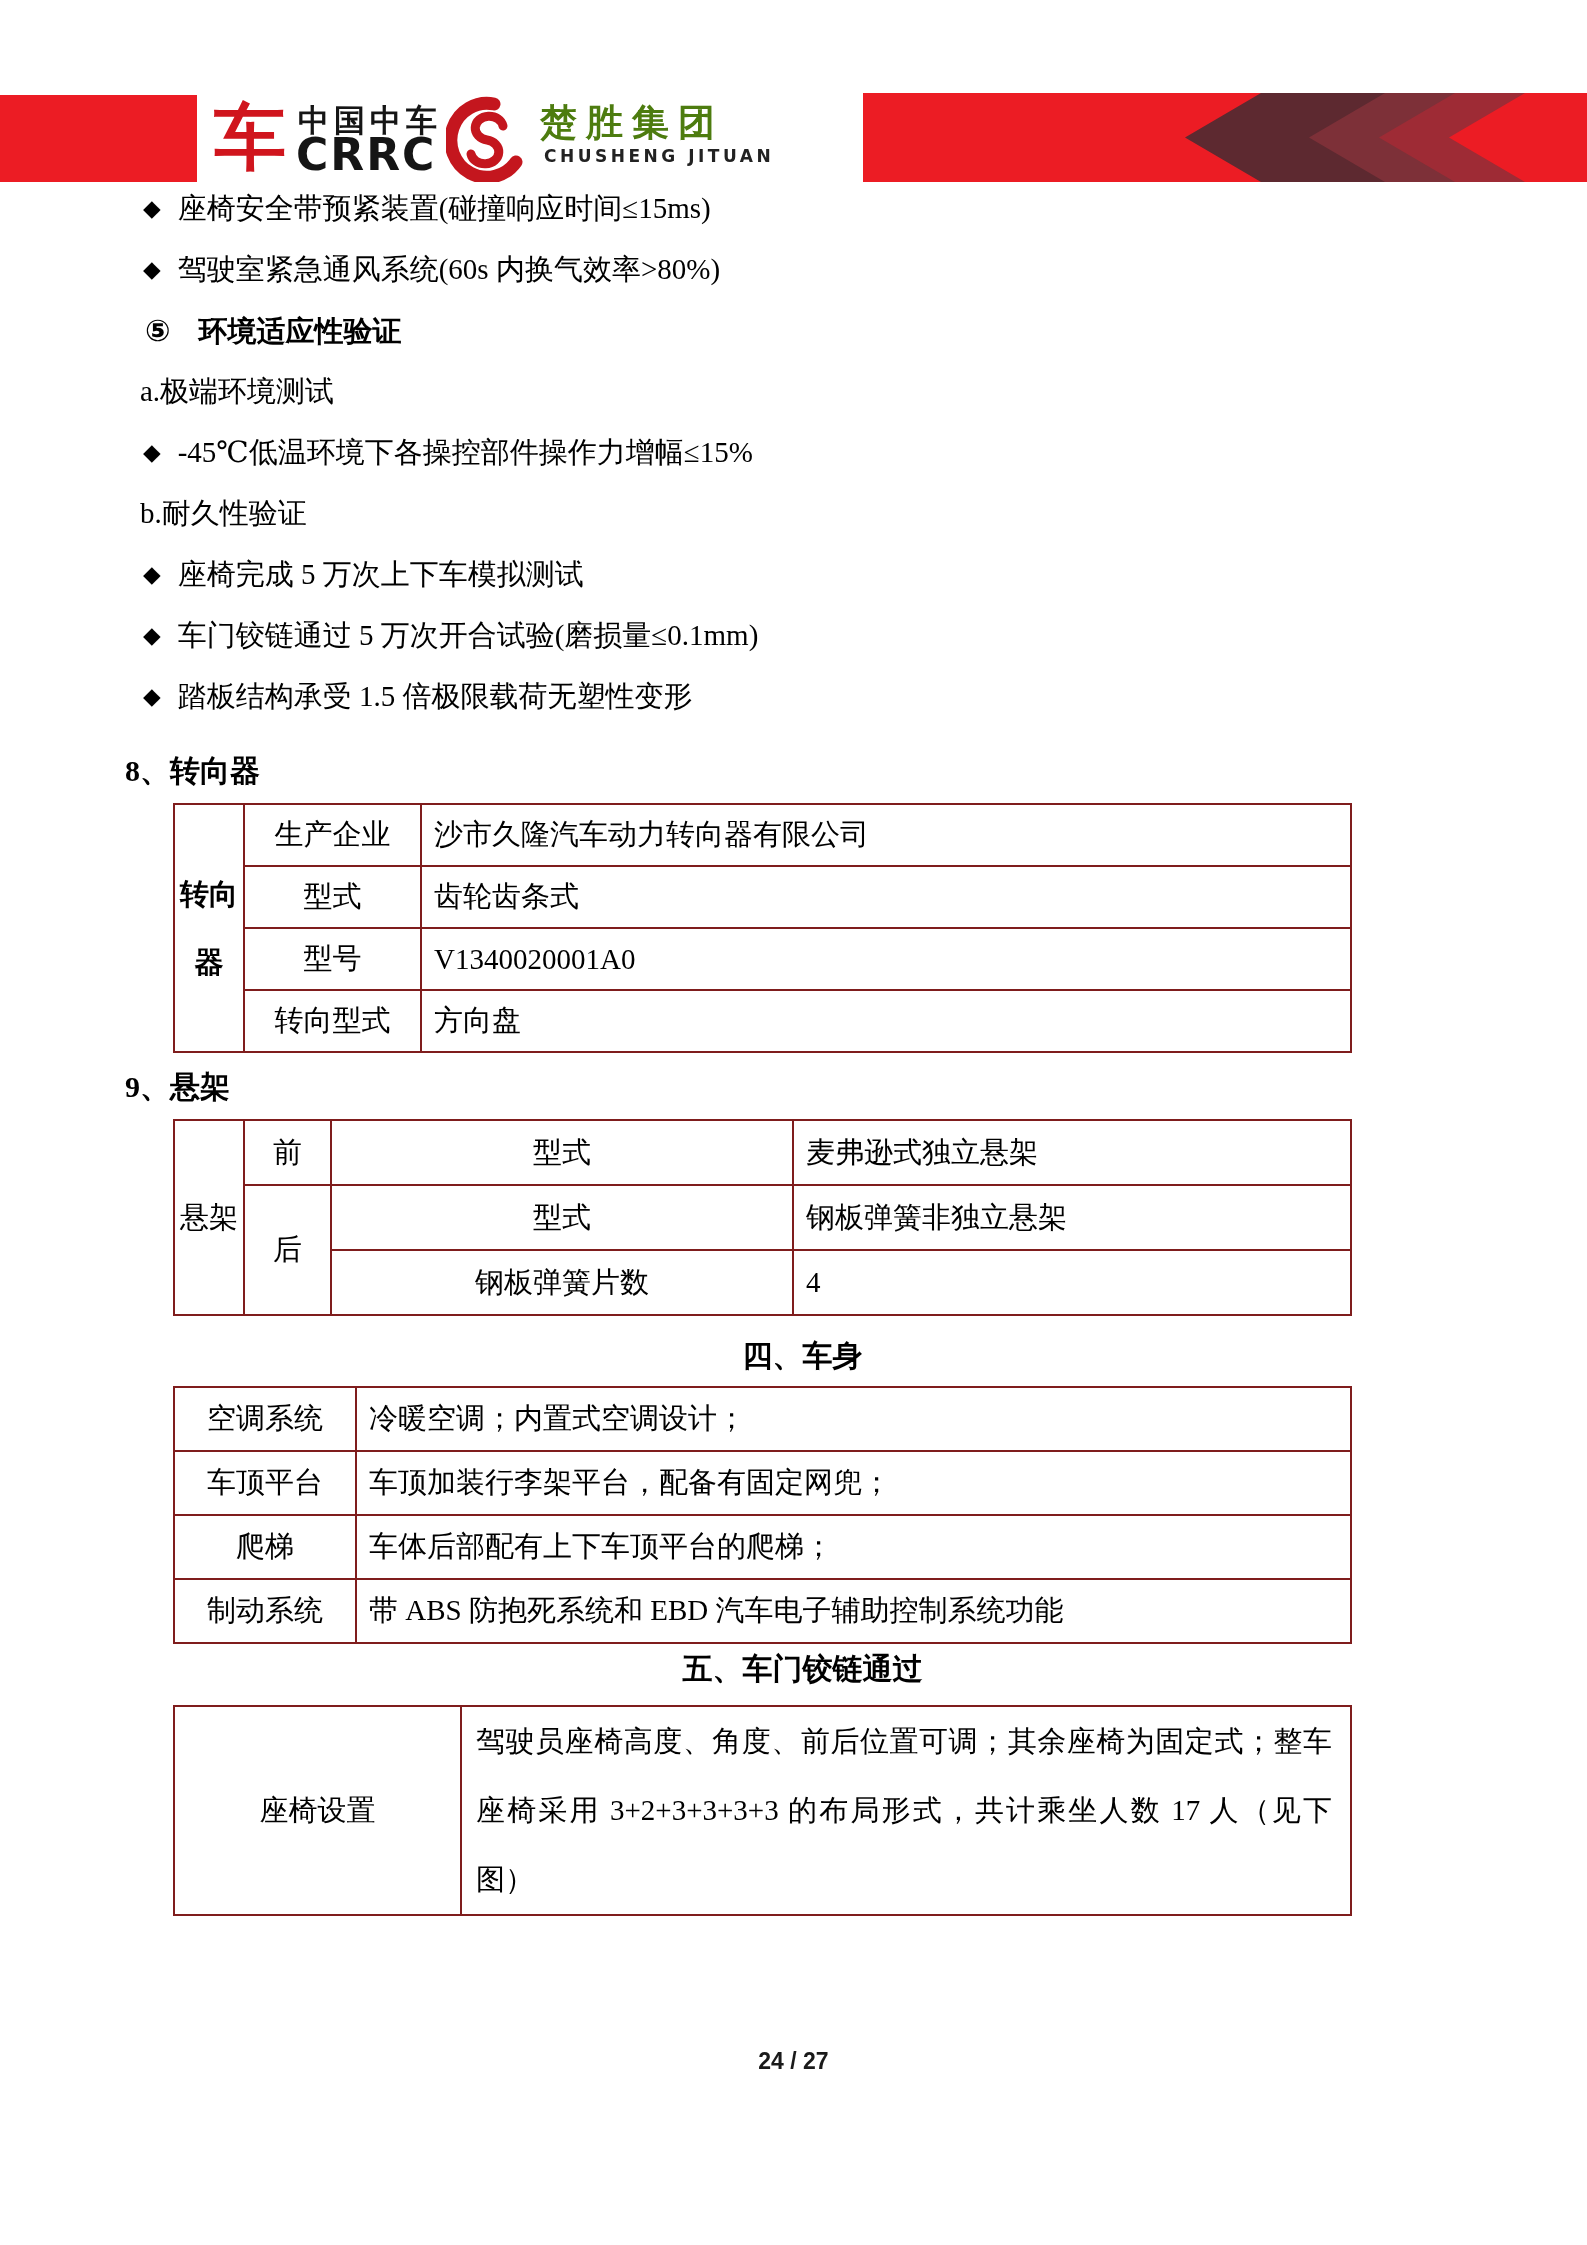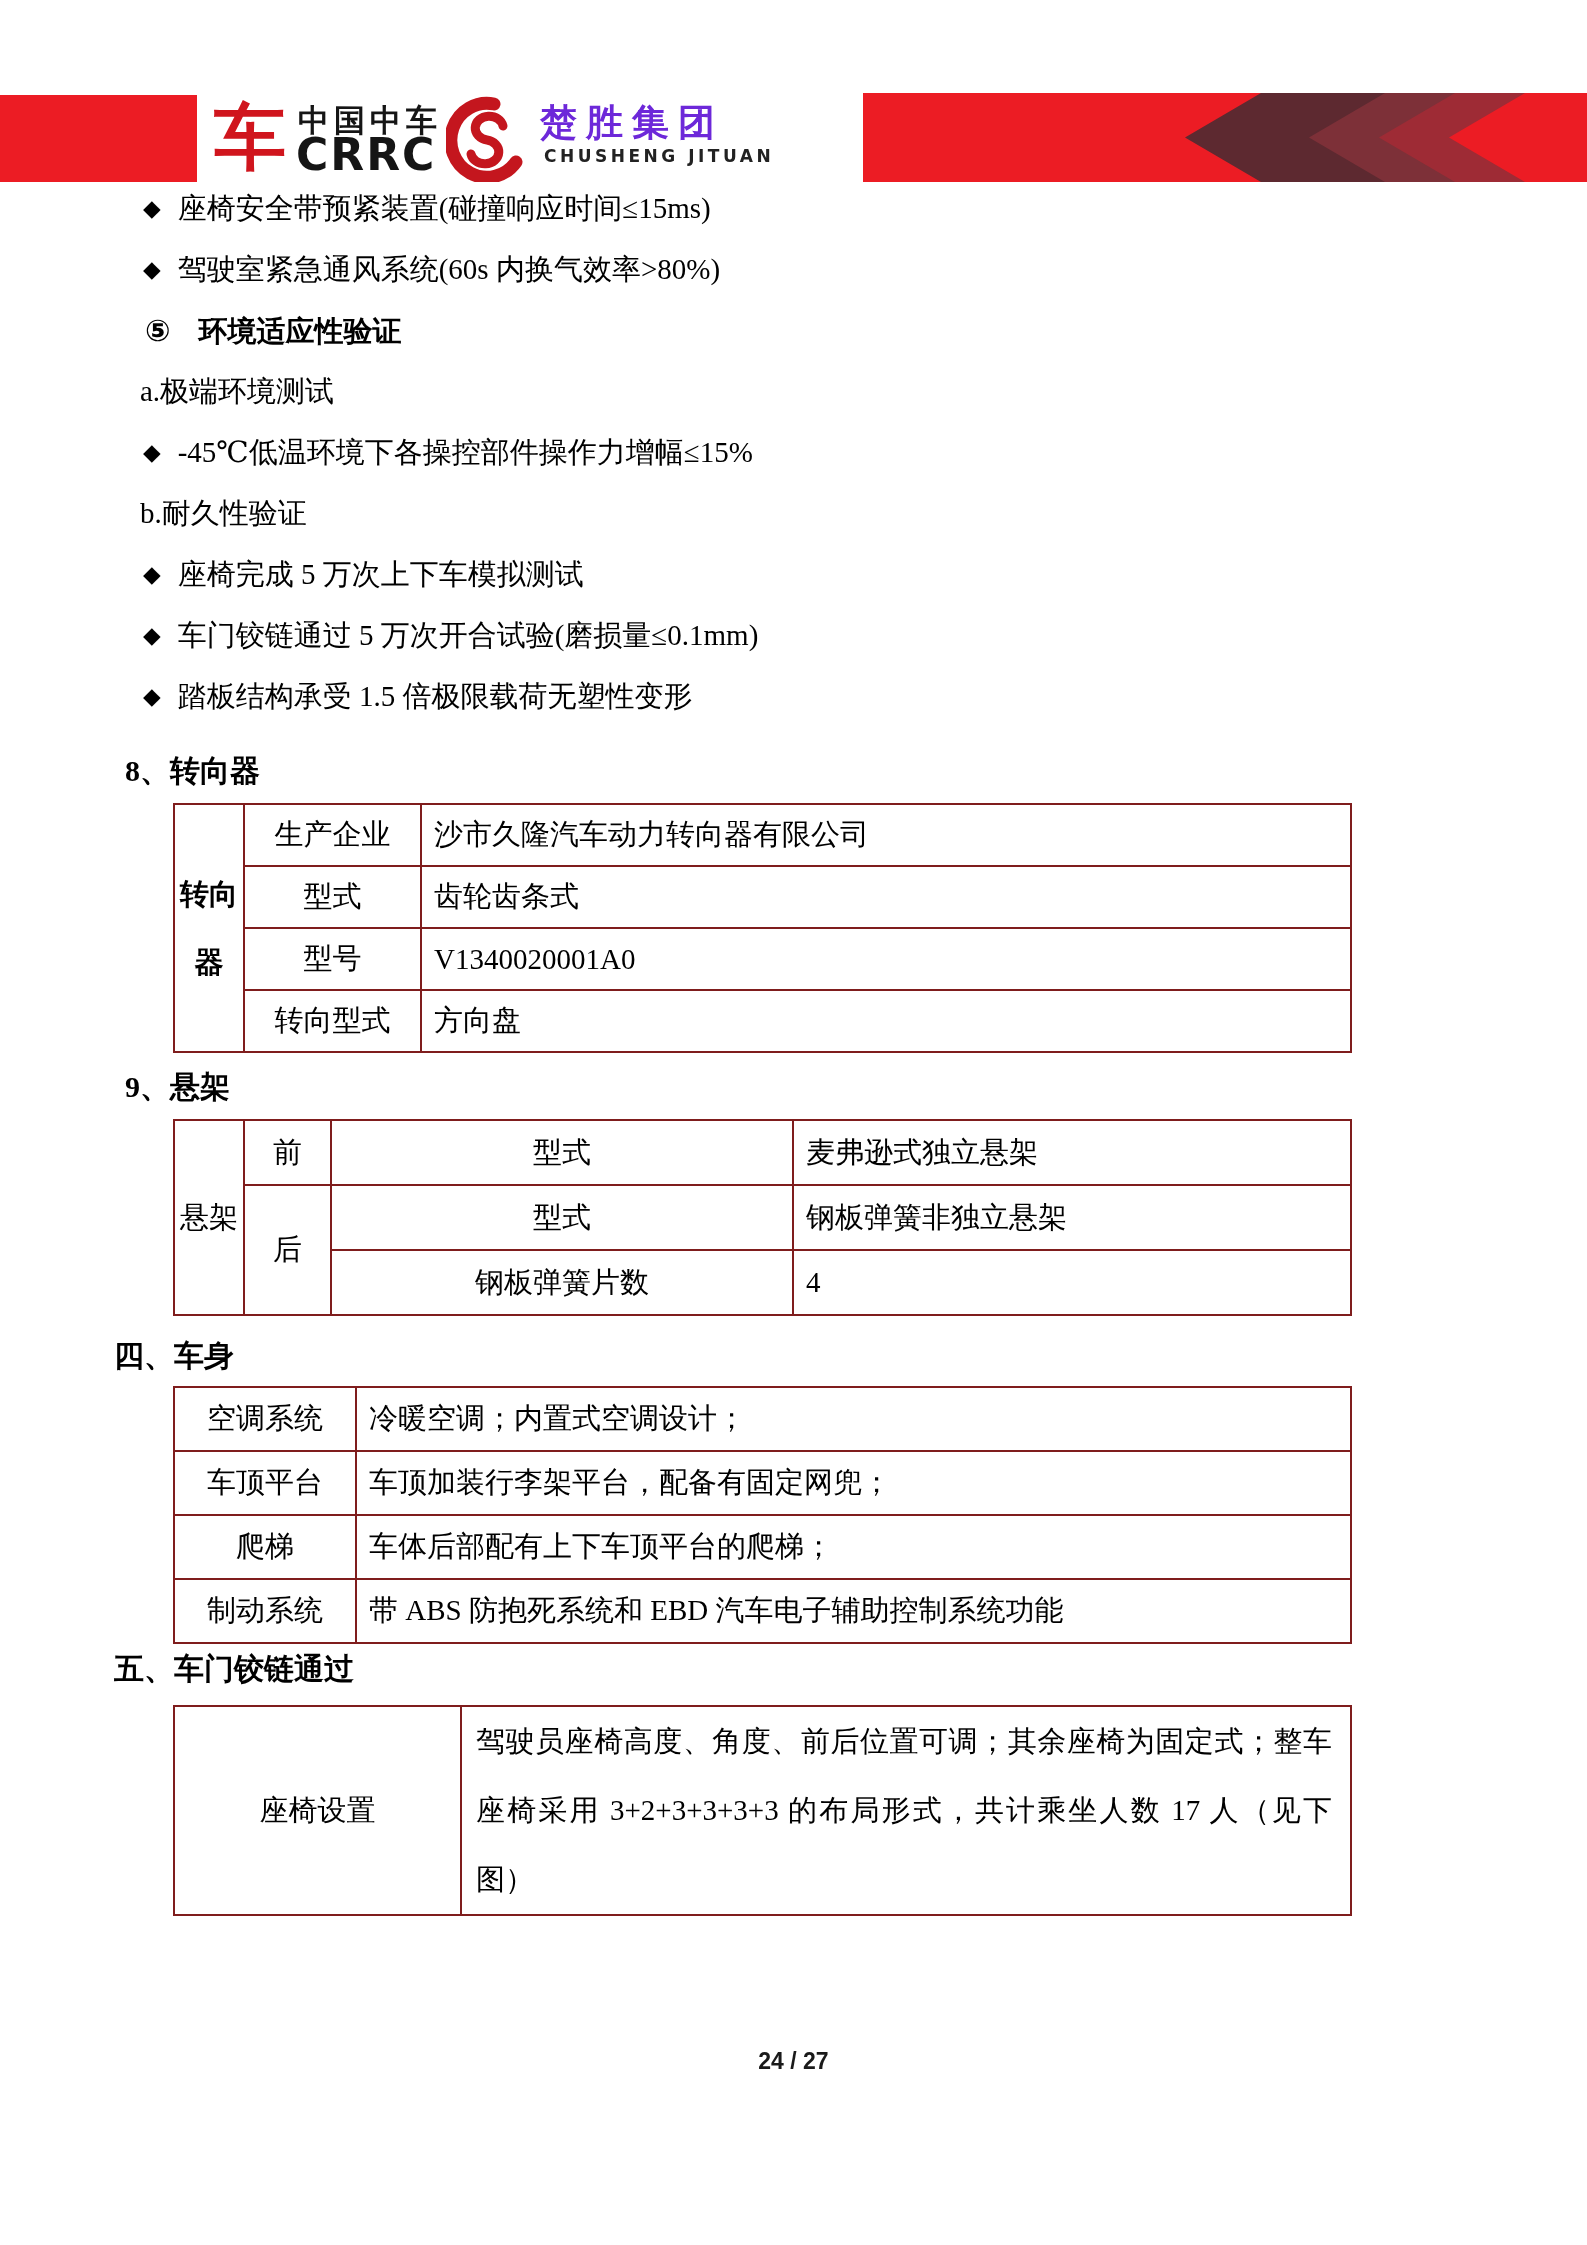--- a/index.html
+++ b/index.html
@@ -12,21 +12,21 @@
   .red-bar-left{position:absolute;left:0;top:95px;width:197px;height:87px;background:#EC1C24;}
   .crrc-mark{position:absolute;left:210px;top:92px;width:80px;height:90px;
     font-size:72px;font-weight:bold;color:#D0151D;line-height:90px;text-align:center;
     font-family:"DejaVu Sans",sans-serif;}
   .crrc-zh{position:absolute;left:298px;top:100px;font-size:31px;font-weight:bold;
     letter-spacing:5px;color:#151515;font-family:"DejaVu Sans",sans-serif;}
   .crrc-en{position:absolute;left:296px;top:131px;font-size:44px;font-weight:bold;
     letter-spacing:2px;color:#151515;font-family:"DejaVu Sans",sans-serif;line-height:48px;}
   .cs-mark{position:absolute;left:446px;top:96px;width:82px;height:86px;}
   .cs-zh{position:absolute;left:540px;top:98px;font-size:37px;font-weight:bold;
-    letter-spacing:9px;color:#6d28d9;font-family:"DejaVu Sans",sans-serif;}
+    letter-spacing:9px;color:#4d7c0f;font-family:"DejaVu Sans",sans-serif;}
   .cs-en{position:absolute;left:544px;top:146px;font-size:17px;font-weight:bold;
     letter-spacing:3.5px;color:#222;font-family:"DejaVu Sans",sans-serif;}
   .red-band{position:absolute;left:863px;top:93px;width:724px;height:89px;background:#EC1C24;overflow:hidden;}
   .chev{position:absolute;top:0;height:100%;width:200px;
     clip-path:polygon(38% 0,100% 0,62% 50%,100% 100%,38% 100%,0 50%);}
   .chev1{left:322px;z-index:3;}
   .chev2{left:392px;z-index:2;}
   .chev3{left:462px;z-index:1;}
   
   .content{position:absolute;left:100px;top:178px;width:1400px;}
@@ -34,21 +34,21 @@
   .bullet .marker{display:inline-block;margin-left:43px;font-size:23px;
     font-family:"DejaVu Sans",sans-serif;vertical-align:2px;}
   .bullet .txt{margin-left:17px;}
   .h5line{font-weight:bold;}
   .h5line .marker{display:inline-block;margin-left:45px;font-size:30px;
     font-family:"DejaVu Sans",sans-serif;}
   .h5line .txt{margin-left:28px;}
   .subline{margin-left:40px;}
   .sec-heading{height:60px;line-height:60px;font-size:30px;font-weight:bold;}
   .num-indent{margin-left:25px;margin-top:14px;}
-  .cn-indent{margin-left:14px;}
+  .cn-indent{margin-left:5px;text-align:center;}
   
   table{border-collapse:collapse;table-layout:fixed;margin-left:73px;}
   td{border:2px solid #7f1d1d;font-size:29px;padding:0;overflow:hidden;}
   .lbl{text-align:center;}
   .val{text-align:left;padding-left:12px;}
   .t-steer{width:1177px;margin-top:2px;}
   .t-steer td{height:60px;}
   .t-steer .c-group{line-height:2.35;font-weight:bold;}
   .t-susp{width:1177px;margin-top:2px;}
   .t-susp td{height:63px;}

